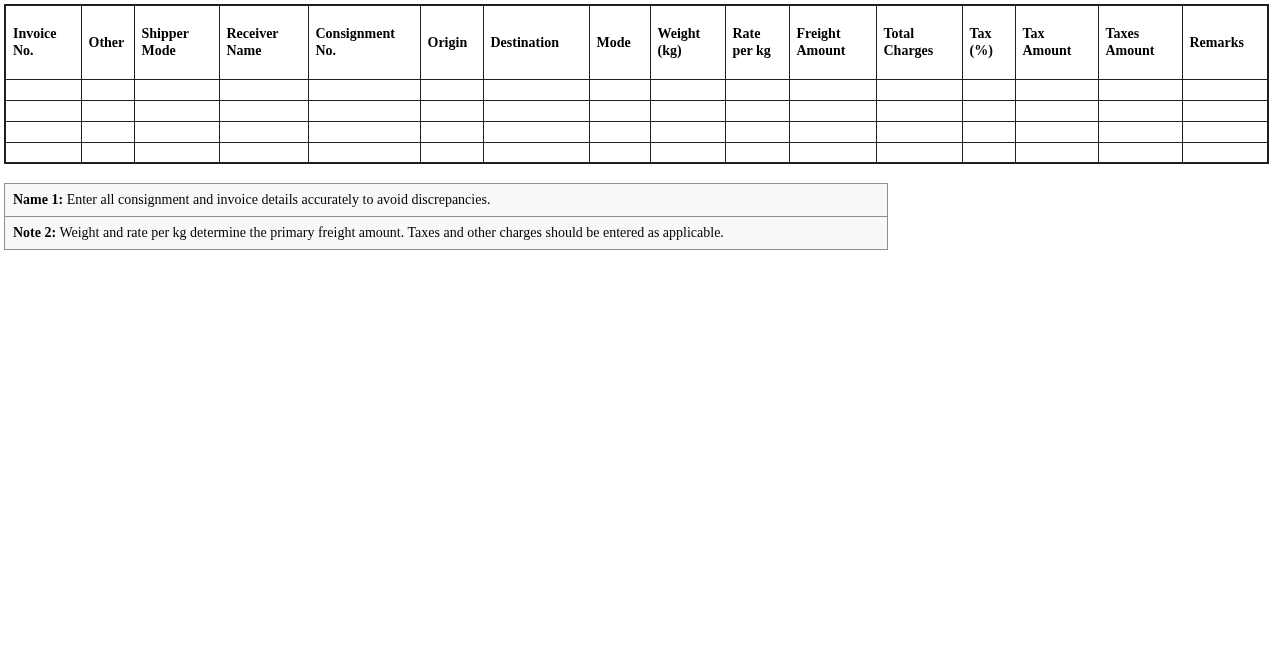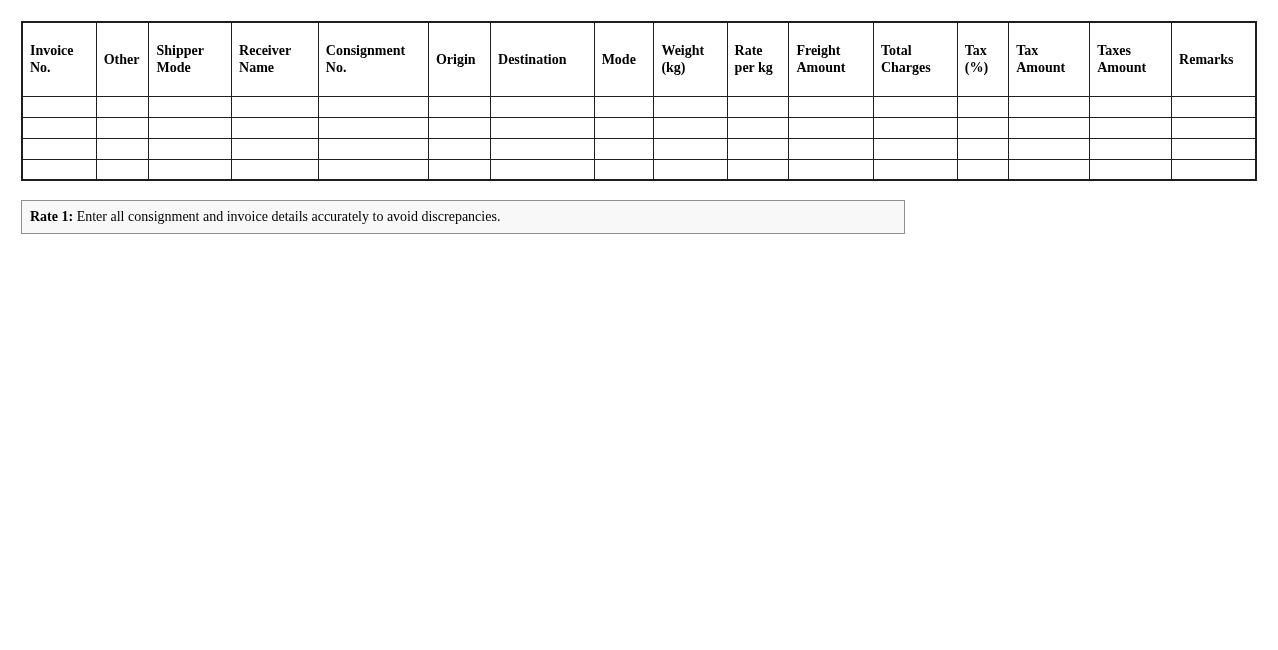--- a/index.html
+++ b/index.html
@@ -20,21 +20,21 @@
     width: 1278px;
     height: 650px;
     overflow: hidden;
     font-family: "Liberation Serif", "DejaVu Serif", serif;
     color: var(--text-color);
   }
   .page {
     position: relative;
     width: 1278px;
     height: 650px;
-    padding: 21px;
+    padding: 4px;
   }
   
   table.freight-table {
     border-collapse: collapse;
     table-layout: fixed;
     border: 2px solid var(--table-border);
   }
   table.freight-table th,
   table.freight-table td {
     border: 1px solid var(--table-border);
@@ -193,18 +193,21 @@
           <td></td>
           <td></td>
           <td></td>
         </tr>
       </tbody>
   </table>
 
   <table class="notes-table">
     <tbody id="notes-body">
         <tr>
-          <td><strong>Rate 1:</strong><span> Enter all consignment and invoice details accurately to avoid discrepancies.</span></td>
+          <td><strong>Name 1:</strong><span> Enter all consignment and invoice details accurately to avoid discrepancies.</span></td>
+        </tr>
+        <tr>
+          <td><strong>Note 2:</strong><span> Weight and rate per kg determine the primary freight amount. Taxes and other charges should be entered as applicable.</span></td>
         </tr>
       </tbody>
   </table>
 
 </div>
 
 </body></html>

